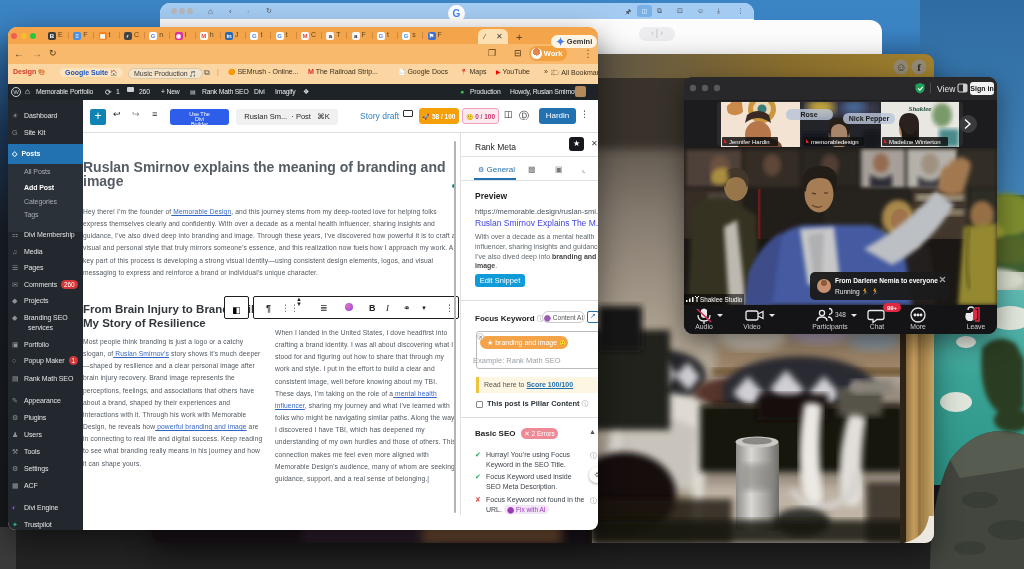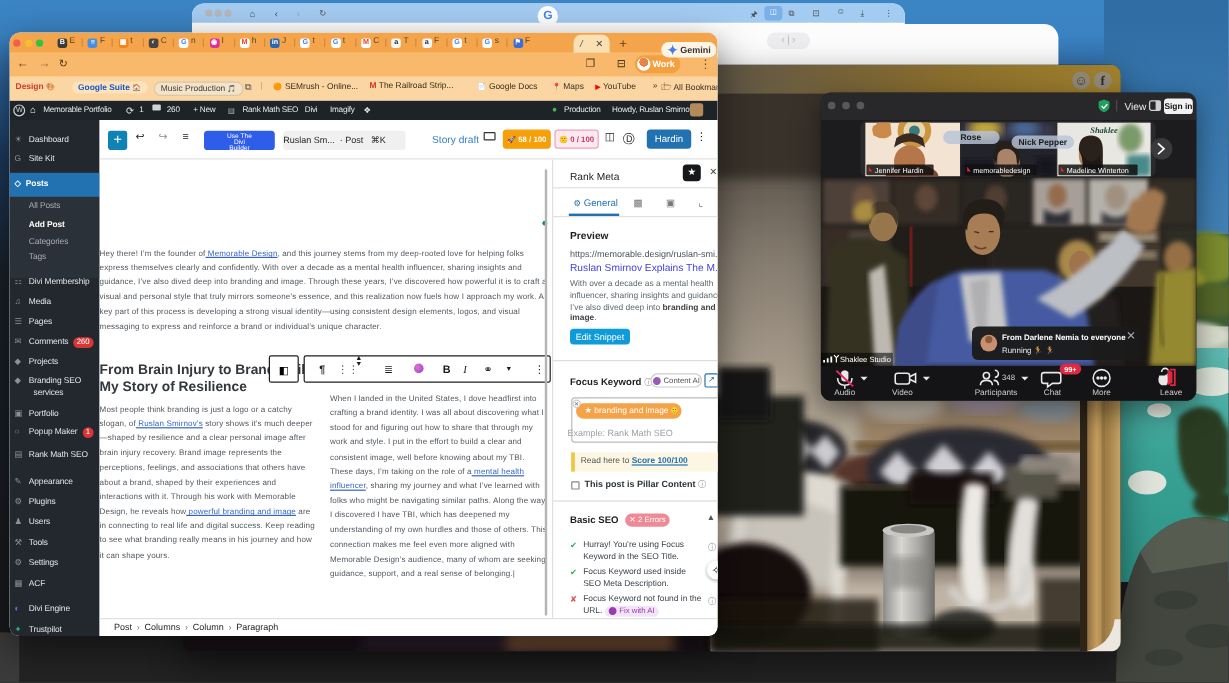--- a/index.html
+++ b/index.html
@@ -71,21 +71,21 @@
   .mi i { font-style:normal; display:inline-block; width:12px; font-size:7px; color:#8d9299; }
   .sub { position:absolute; left:16px; color:#a7adb3; font-size:7px; letter-spacing:-.1px; white-space:nowrap; }
   #postsrow { position:absolute; left:0; top:44px; width:75px; height:20px; background:#2271b1; color:#fff; font-size:7px; line-height:20px; padding-left:4px; font-weight:bold; }
   #postsrow:after { content:""; position:absolute; right:-6px; top:4px; border:6px solid transparent; border-left-color:#2271b1; border-right:none; }
   .badge { background:#d63638; color:#fff; border-radius:7px; font-size:6.5px; padding:1px 3px; margin-left:4px; font-weight:normal; }
 
   
   #plusbtn { position:absolute; left:7px; top:9px; width:16px; height:16px; background:#0e83b4; color:#fff; border-radius:2px; font-size:12px; text-align:center; line-height:15px; }
   .eh { position:absolute; top:9px; font-size:9px; color:#1e1e1e; }
   #divibtn { position:absolute; left:87px; top:9px; width:59px; height:16px; background:#2d5de9; border-radius:3px; color:#fff; font-size:5.5px; line-height:5px; text-align:center; padding-top:3px; overflow:hidden; }
-  #postpill { position:absolute; left:153px; top:9px; width:102px; height:16px; background:#f0f0f1; border-radius:3px; color:#1e1e1e; font-size:7.5px; line-height:16px; }
+  #postpill { position:absolute; left:153px; top:9px; width:102px; height:16px; background:#f0f0f1; border-radius:3px; color:#1e1e1e; font-size:7.5px; text-align:center; line-height:16px; }
   .scorepill { position:absolute; top:8px; height:16px; border-radius:3px; font-size:6.5px; font-weight:bold; line-height:15px; padding:0 2px; text-align:center; white-space:nowrap; overflow:hidden; }
   #pubbtn { position:absolute; left:456px; top:8px; width:37px; height:16px; background:#2271b1; border-radius:3px; color:#fff; font-size:8px; text-align:center; line-height:16px; }
 
   
   #ptitle { position:absolute; left:0; top:27px; width:390px; font-size:14px; line-height:14.2px; color:#555c63; letter-spacing:0; font-weight:bold; white-space:nowrap; }
   .body1 { position:absolute; font-size:6.7px; line-height:12.15px; color:#50575e; letter-spacing:.12px; white-space:nowrap; }
   .body1 a { color:#3565c4; text-decoration:underline; }
   .colhead { position:absolute; font-size:11.5px; line-height:13.8px; color:#32373c; font-weight:bold; white-space:nowrap; }
   #fltb1 { position:absolute; left:141px; top:163px; width:25px; height:23px; background:#fff; border:1px solid #1e1e1e; border-radius:2px; text-align:center; line-height:22px; }
   #fltb2 { position:absolute; left:170px; top:163px; width:206px; height:23px; background:#fff; border:1px solid #1e1e1e; border-radius:2px; }
@@ -419,20 +419,21 @@
       <span style="position:absolute;left:277px;top:11px;font-size:8.5px;color:#3582c4">Story draft</span>
       <span class="eh" style="left:320px;top:10px;width:10px;height:7px;border:1px solid #333;border-radius:1px"></span>
       <div class="scorepill" style="left:336px;width:40px;background:#f5a009;color:#fff;border:1px solid #f5a009"><span style="font-size:6px">🚀</span> 58 / 100</div>
       <div class="scorepill" style="left:379px;width:37px;background:#fce9ee;color:#c9356e;border:1px solid #f0a0bc"><span style="font-size:6px">🙁</span> 0 / 100</div>
       <span class="eh" style="left:421px">◫</span>
       <span class="eh" style="left:436px;font-size:10px">Ⓓ</span>
       <div id="pubbtn">Hardin</div>
       <span class="eh" style="left:497px;color:#1e1e1e">⋮</span>
     </div>
     <div id="edcontent">
+      <h1 id="ptitle">Ruslan Smirnov explains the meaning of branding and<br>image</h1>
       <span style="position:absolute;left:369px;top:51px;width:4px;height:4px;border-radius:50%;background:#0a8a8a"></span>
       <p class="body1" style="left:0;top:73px">Hey there! I’m the founder of<a> Memorable Design</a>, and this journey stems from my deep-rooted love for helping folks<br>express themselves clearly and confidently. With over a decade as a mental health influencer, sharing insights and<br>guidance, I’ve also dived deep into branding and image. Through these years, I’ve discovered how powerful it is to craft a<br>visual and personal style that truly mirrors someone’s essence, and this realization now fuels how I approach my work. A<br>key part of this process is developing a strong visual identity—using consistent design elements, logos, and visual<br>messaging to express and reinforce a brand or individual’s unique character.</p>
       <h2 class="colhead" style="left:0;top:170px">From Brain Injury to Brand Building:<br>My Story of Resilience</h2>
       <p class="body1" style="left:0;top:203px">Most people think branding is just a logo or a catchy<br>slogan, of<a> Ruslan Smirnov’s</a> story shows it’s much deeper<br>—shaped by resilience and a clear personal image after<br>brain injury recovery. Brand image represents the<br>perceptions, feelings, and associations that others have<br>about a brand, shaped by their experiences and<br>interactions with it. Through his work with Memorable<br>Design, he reveals how<a> powerful branding and image</a> are<br>in connecting to real life and digital success. Keep reading<br>to see what branding really means in his journey and how<br>it can shape yours.</p>
       <p class="body1" style="left:192px;top:194px">When I landed in the United States, I dove headfirst into<br>crafting a brand identity. I was all about discovering what I<br>stood for and figuring out how to share that through my<br>work and style. I put in the effort to build a clear and<br>consistent image, well before knowing about my TBI.<br>These days, I’m taking on the role of a<a> mental health<br>influencer</a>, sharing my journey and what I’ve learned with<br>folks who might be navigating similar paths. Along the way,<br>I discovered I have TBI, which has deepened my<br>understanding of my own hurdles and those of others. This<br>connection makes me feel even more aligned with<br>Memorable Design’s audience, many of whom are seeking<br>guidance, support, and a real sense of belonging.|</p>
       <div id="fltb1"><span style="font-size:9px">◧</span></div>
       <div id="fltb2">
         <b style="left:12px;font-weight:bold">¶</b>
         <b style="left:27px;color:#555">⋮⋮</b>
         <b style="left:42px;font-size:6px;line-height:5px">▲<br>▼</b>
@@ -479,21 +480,20 @@
       <div class="rmcheck" style="top:318px;color:#27ae60">✔</div>
       <div class="rmtext" style="top:317px">Hurray! You’re using Focus Keyword in the SEO Title.</div>
       <div class="rmq" style="top:318px">ⓘ</div>
       <div class="rmcheck" style="top:340px;color:#27ae60">✔</div>
       <div class="rmtext" style="top:339px">Focus Keyword used inside SEO Meta Description.</div>
       <div class="rmcheck" style="top:363px;color:#e05252">✘</div>
       <div class="rmtext" style="top:362px">Focus Keyword not found in the URL. <span style="background:#f3e5f8;color:#9a3ab5;border-radius:5px;padding:1px 3px;font-size:6.5px">⬤ Fix with AI</span></div>
       <div class="rmq" style="top:363px">ⓘ</div>
       <div style="position:absolute;left:128px;top:334px;width:16px;height:16px;background:#fff;border-radius:50%;box-shadow:0 1px 3px rgba(0,0,0,.35);font-size:9px;text-align:center;line-height:16px;color:#111">✧</div>
     </div>
-    <div id="crumbs">Post<b>›</b>Columns<b>›</b>Column<b>›</b>Paragraph</div>
   </div>
   <div class="abs" id="winzoom">
     <svg width="313" height="257" viewBox="0 0 313 257" xmlns="http://www.w3.org/2000/svg">
       <defs>
         <filter id="zb2">
           <feGaussianBlur stdDeviation="2"></feGaussianBlur>
         </filter>
         <filter id="zb4">
           <feGaussianBlur stdDeviation="4"></feGaussianBlur>
         </filter>

